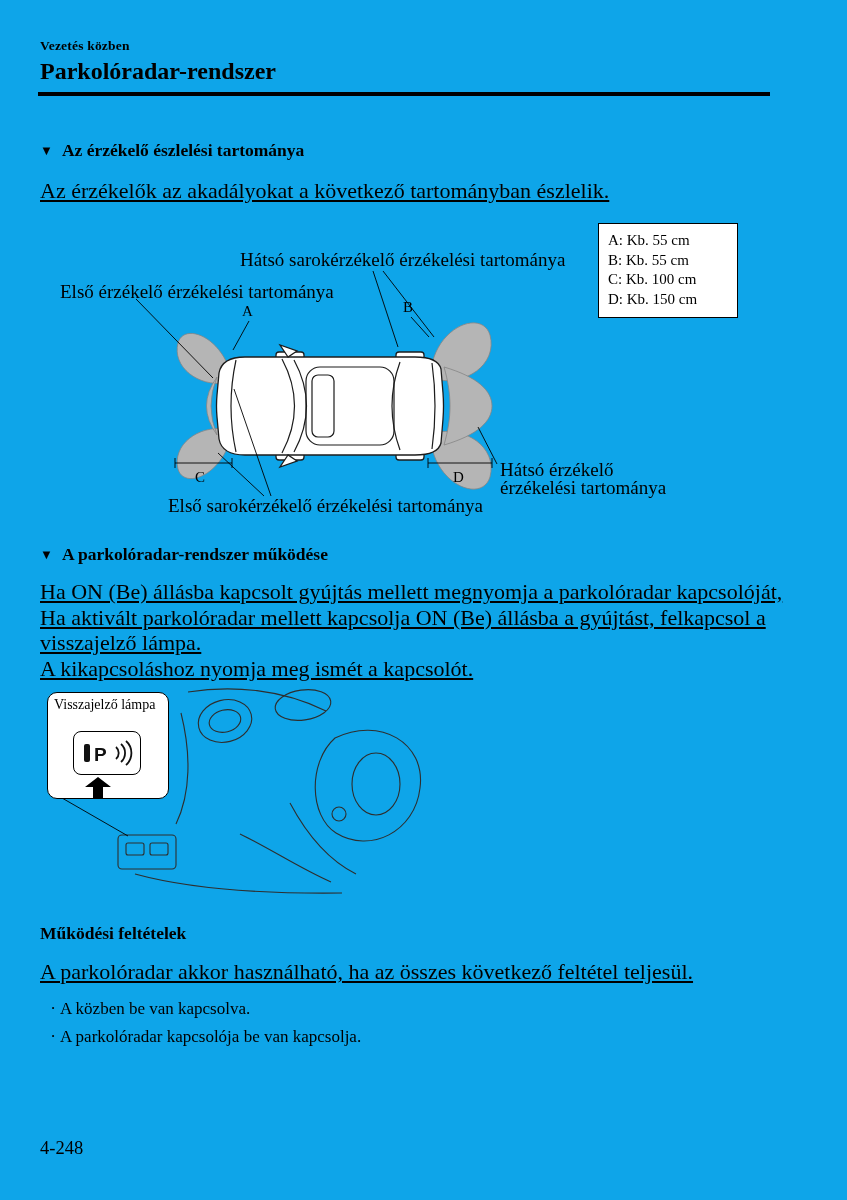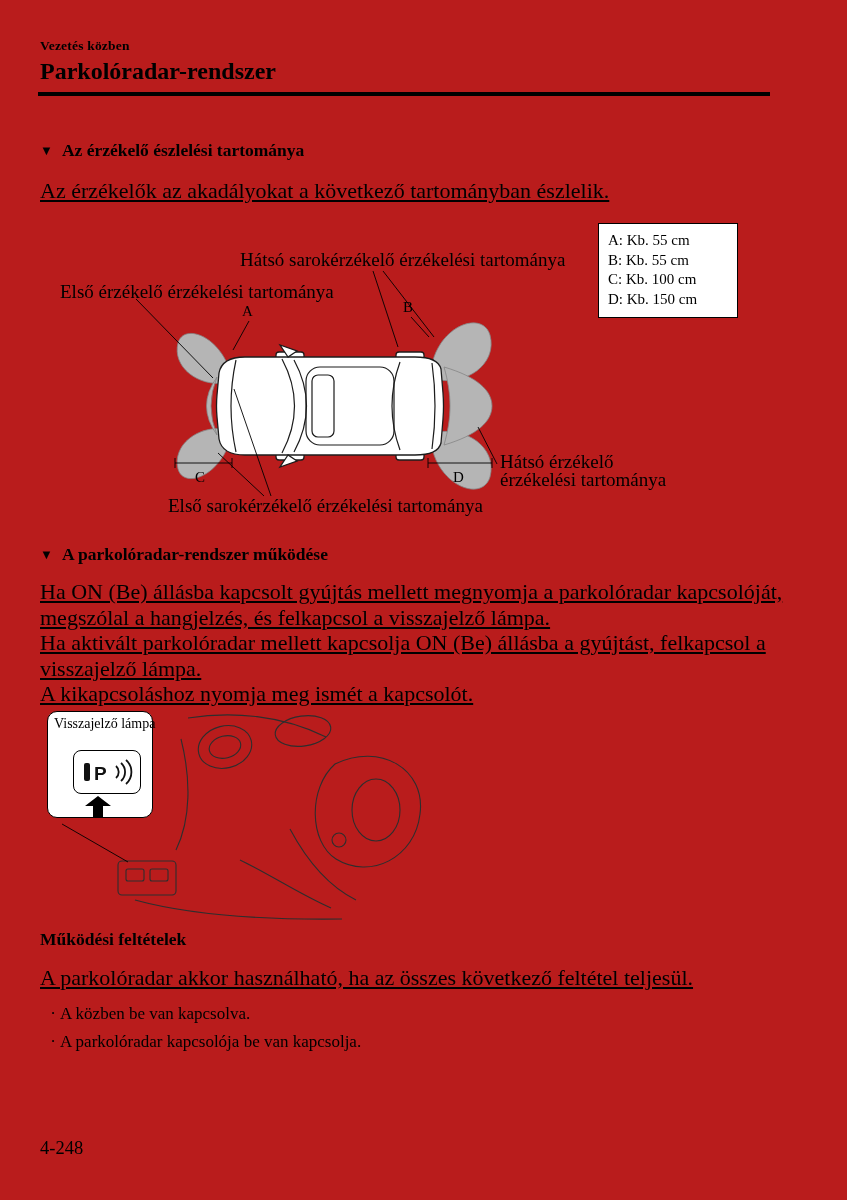--- a/index.html
+++ b/index.html
@@ -1,28 +1,28 @@
 <!DOCTYPE html>
 <html style="--sensor_zone: #b5b5b5; --ink: #000000;"><head>
 <meta charset="utf-8">
 <style>
   * { margin:0; padding:0; box-sizing:border-box; }
   html,body { background:#ffffff; }
   .page {
-    position:relative; width:847px; height:1200px; background:#b91c1c;
+    position:relative; width:847px; height:1200px; background:#0ea5e9;
     color:#000; font-family:"Liberation Serif","DejaVu Serif",serif;
     overflow:hidden;
   }
   .content { padding:38px 40px 0 40px; }
   .eyebrow { font-size:13.5px; font-weight:bold; letter-spacing:.2px; }
   .title { font-size:24px; font-weight:bold; margin-top:4px; }
   .rule { margin-top:7px; height:3.5px; background:#000; width:732px; margin-left:-2px; }
   .h2 { margin-top:44px; font-size:17.5px; font-weight:bold; display:flex; align-items:baseline; gap:9px; }
   .h2 .tri { font-size:13px; position:relative; top:-1px; }
-  .h3 { margin-top:8px; font-size:17.5px; font-weight:bold; }
+  .h3 { margin-top:28px; font-size:17.5px; font-weight:bold; }
   .body-line { font-size:22px; line-height:25.5px;text-decoration:underline; }
   .intro { margin-top:17px; }
   .para-block { margin-top:14px; }
   .cond-intro { margin-top:15px; }
   .bullets { margin-top:10px; list-style:none; }
   .bullets li { display:flex; font-size:17px; line-height:28px; padding-left:6px; }
   .bullets .dot { width:14px; text-align:center; }
   .pageno { position:absolute; left:40px; top:1138px; font-size:18.5px; font-weight:normal; }
 
   
@@ -34,21 +34,21 @@
   .legendbox {
     position:absolute; left:558px; top:6px; width:140px;
     border:1.5px solid #000; padding:7px 9px 8px 9px;
     font-size:15px; line-height:19.5px; background:#fff;
   }
 
   
   .diagram2 { position:relative; margin-top:2px; width:430px; height:212px; }
   .diagram2 svg.scene { position:absolute; left:0; top:0; }
   .callout {
-    position:absolute; left:7px; top:2px; width:106px; height:107px;
+    position:absolute; left:7px; top:9px; width:122px; height:107px;
     border:1.6px solid #000; border-radius:10px; background:#fff;
   }
   .callout-title { font-size:14px; padding:4px 0 0 6px; white-space:nowrap; }
   .bezel {
     position:absolute; left:25px; top:38px; width:68px; height:44px;
     border:1.5px solid #000; border-radius:8px;
     display:flex; align-items:center; justify-content:center; background:#fff;
   }
   .uparrow { position:absolute; left:36px; top:84px; }
 
@@ -130,39 +130,38 @@
 
         <div class="legendbox">
           <div>A: Kb. 55 cm</div>
           <div>B: Kb. 55 cm</div>
           <div>C: Kb. 100 cm</div>
           <div>D: Kb. 150 cm</div>
         </div>
 
         <div class="dlabel" style="left:200px; top:34px;">Hátsó sarokérzékelő érzékelési tartománya</div>
         <div class="dlabel" style="left:20px; top:66px;">Első érzékelő érzékelési tartománya</div>
-        <div class="dlabel wrap" style="left:460px; top:236px; width:186px;">Hátsó érzékelő érzékelési tartománya</div>
+        <div class="dlabel wrap" style="left:460px; top:244px; width:186px;">Hátsó érzékelő érzékelési tartománya</div>
         <div class="dlabel" style="left:128px; top:280px;">Első sarokérzékelő érzékelési tartománya</div>
 
         <div class="dimletter" style="left:202px; top:86px;">A</div>
         <div class="dimletter" style="left:363px; top:82px;">B</div>
         <div class="dimletter" style="left:155px; top:252px;">C</div>
         <div class="dimletter" style="left:413px; top:252px;">D</div>
       </div>
     </div>
 
     <div>
       <h2 class="h2" style="margin-top:15px;">
         <span class="tri">▼</span>
         <span>A parkolóradar-rendszer működése</span>
       </h2>
 
       <div class="para-block">
         <div class="body-line">Ha ON (Be) állásba kapcsolt gyújtás mellett megnyomja a parkolóradar kapcsolóját,</div>
-        <div class="body-line">megszólal a hangjelzés, és felkapcsol a visszajelző lámpa.</div>
         <div class="body-line">Ha aktivált parkolóradar mellett kapcsolja ON (Be) állásba a gyújtást, felkapcsol a</div>
         <div class="body-line">visszajelző lámpa.</div>
         <div class="body-line">A kikapcsoláshoz nyomja meg ismét a kapcsolót.</div>
       </div>
 
       <div class="diagram2">
         <svg class="scene" width="430" height="212" viewBox="0 0 430 212">
           <g>
             <ellipse cx="185" cy="38" rx="27" ry="21" class="dashline" transform="rotate(-14 185 38)"></ellipse>
             <ellipse cx="185" cy="38" rx="16" ry="11" class="dashline" transform="rotate(-14 185 38)"></ellipse>

